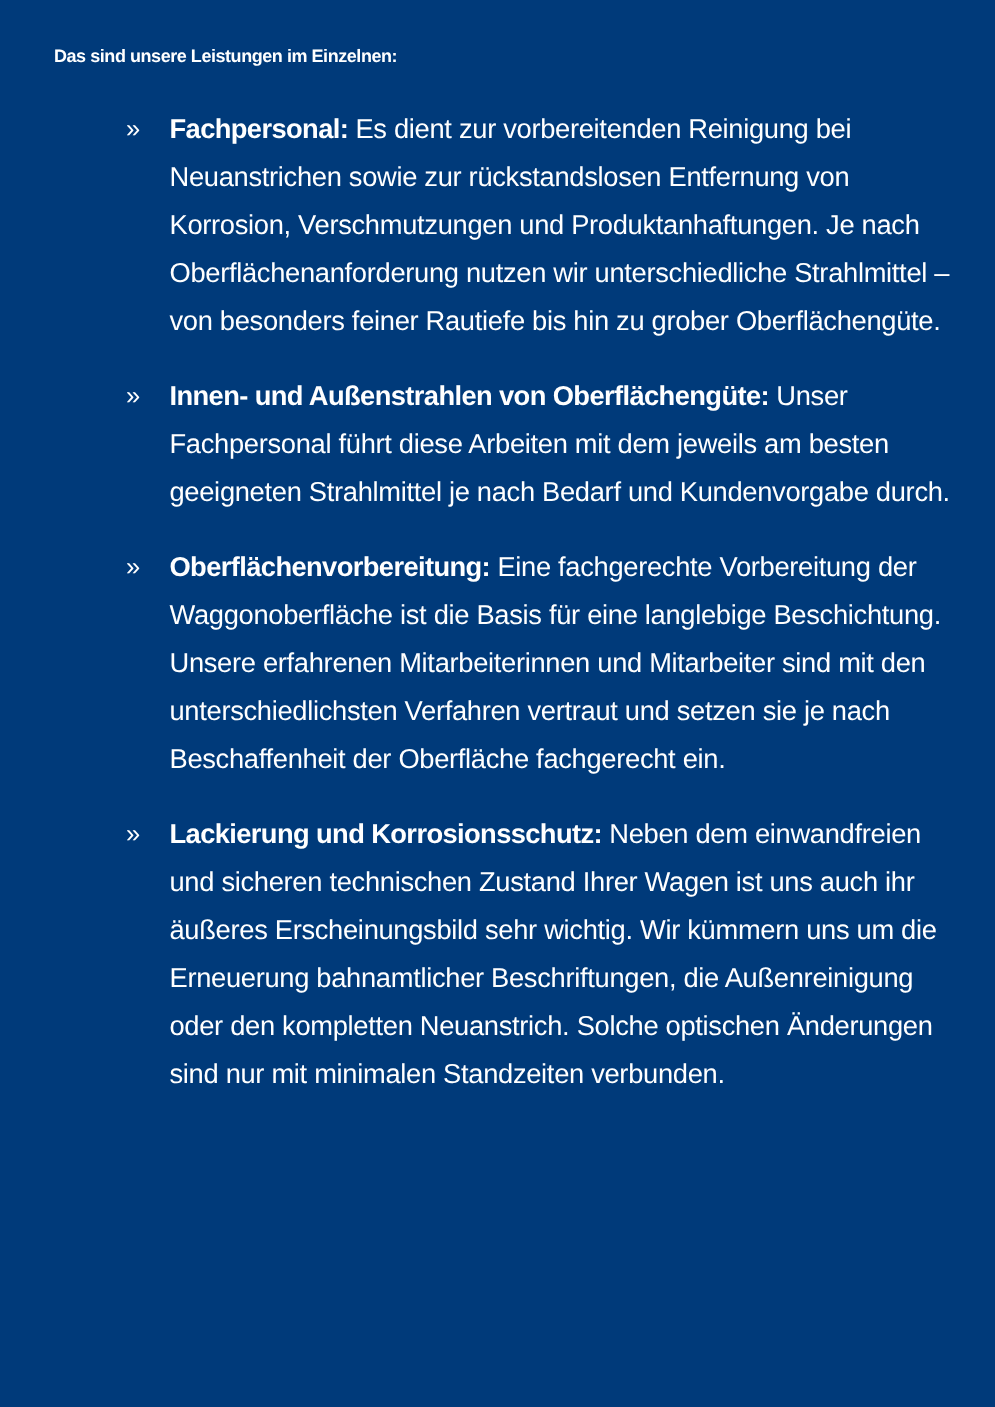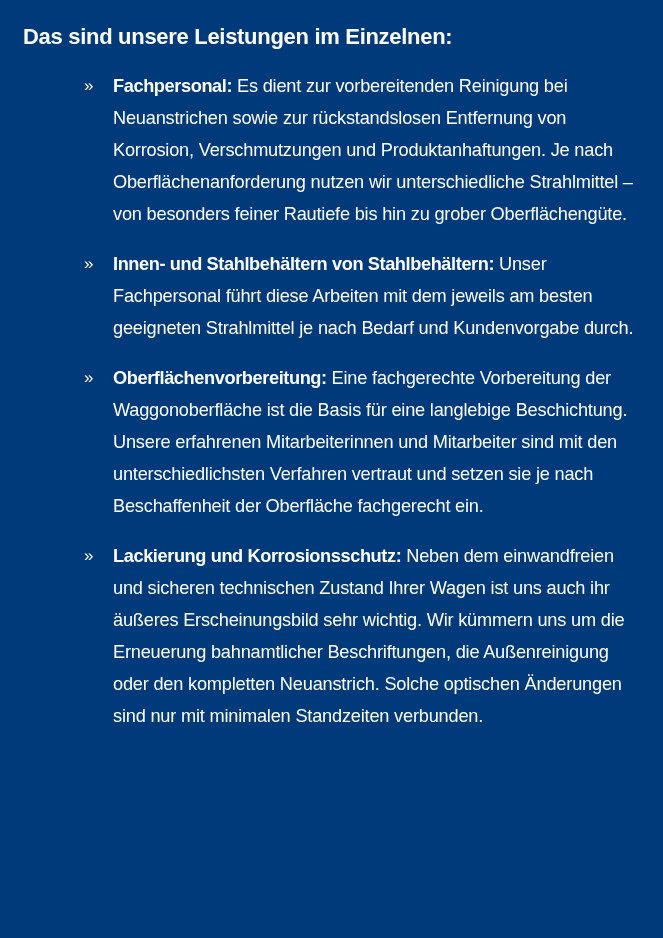--- a/index.html
+++ b/index.html
@@ -10,23 +10,23 @@
       width: 663px;
       height: 938px;
       background: #003A7A;
       color: #ffffff;
       font-family: "Liberation Sans", "DejaVu Sans", sans-serif;
       overflow: hidden;
       position: relative;
     }
     .heading {
       position: absolute;
-      left: 23px;
+      left: 36px;
       top: 26px;
-      font-size: 22px;
+      font-size: 12px;
       font-weight: bold;
       letter-spacing: -0.3px;
       margin: 0;
       line-height: 22px;
     }
     .service-list {
       position: absolute;
       left: 84px;
       top: 70px;
       width: 560px;
@@ -60,21 +60,21 @@
 
 <h2 class="heading">Das sind unsere Leistungen im Einzelnen:</h2>
 
 <ul class="service-list">
   <li class="service-item">
     <span class="bullet">»</span>
     <span class="service-title">Fachpersonal:</span><span class="service-desc"> Es dient zur vorbereitenden Reinigung bei Neuanstrichen sowie zur rückstandslosen Entfernung von Korrosion, Verschmutzungen und Produktanhaftungen. Je nach Oberflächenanforderung nutzen wir unterschiedliche Strahlmittel – von besonders feiner Rautiefe bis hin zu grober Oberflächengüte.</span>
   </li>
   <li class="service-item">
     <span class="bullet">»</span>
-    <span class="service-title">Innen- und Stahlbehältern von Stahlbehältern:</span><span class="service-desc"> Unser Fachpersonal führt diese Arbeiten mit dem jeweils am besten geeigneten Strahlmittel je nach Bedarf und Kundenvorgabe durch.</span>
+    <span class="service-title">Innen- und Außenstrahlen von Oberflächengüte:</span><span class="service-desc"> Unser Fachpersonal führt diese Arbeiten mit dem jeweils am besten geeigneten Strahlmittel je nach Bedarf und Kundenvorgabe durch.</span>
   </li>
   <li class="service-item">
     <span class="bullet">»</span>
     <span class="service-title">Oberflächenvorbereitung:</span><span class="service-desc"> Eine fachgerechte Vorbereitung der Waggonoberfläche ist die Basis für eine langlebige Beschichtung. Unsere erfahrenen Mitarbeiterinnen und Mitarbeiter sind mit den unterschiedlichsten Verfahren vertraut und setzen sie je nach Beschaffenheit der Oberfläche fachgerecht ein.</span>
   </li>
   <li class="service-item">
     <span class="bullet">»</span>
     <span class="service-title">Lackierung und Korrosionsschutz:</span><span class="service-desc"> Neben dem einwandfreien und sicheren technischen Zustand Ihrer Wagen ist uns auch ihr äußeres Erscheinungsbild sehr wichtig. Wir kümmern uns um die Erneuerung bahnamtlicher Beschriftungen, die Außenreinigung oder den kompletten Neuanstrich. Solche optischen Änderungen sind nur mit minimalen Standzeiten verbunden.</span>
   </li>
 </ul>

